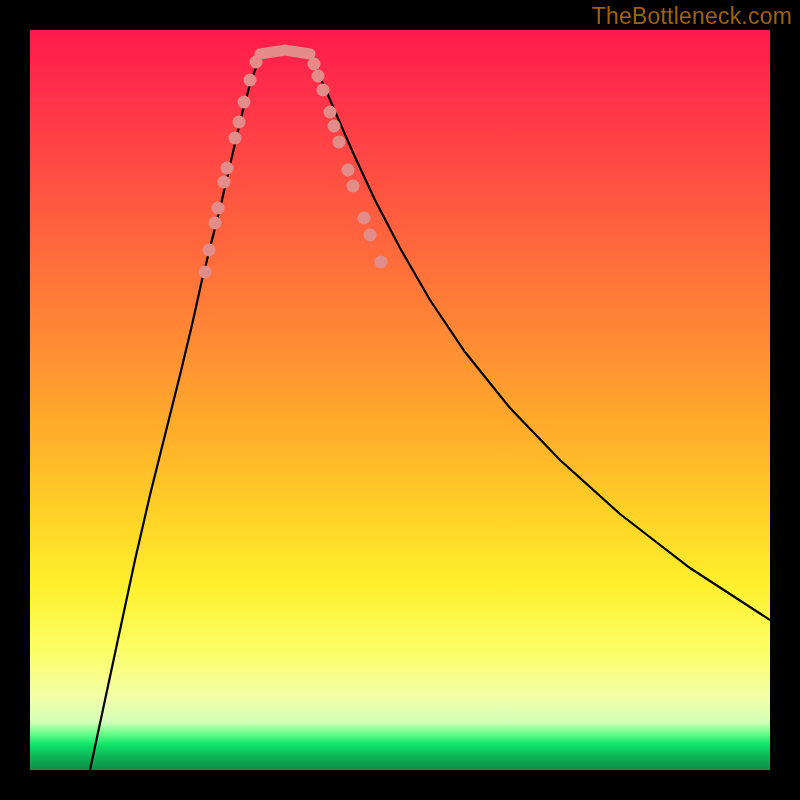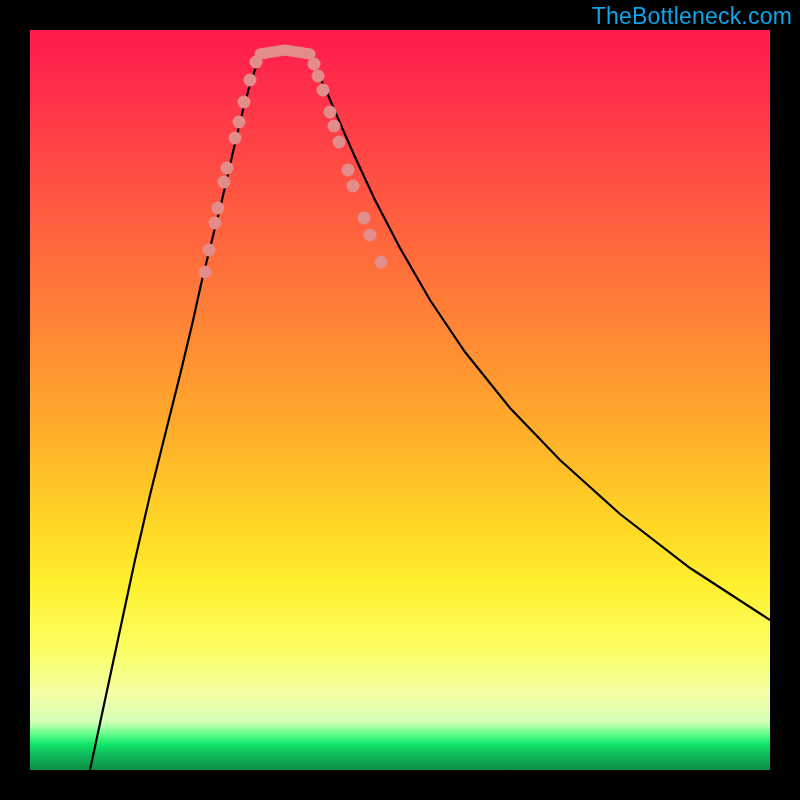--- a/index.html
+++ b/index.html
@@ -39,21 +39,21 @@
       #6dff8c 95%,
       #10e66a 96.5%,
       #0fb85a 98%,
       #0c8f45 100%
     );
   }
   .watermark {
     position: absolute;
     top: 3px;
     right: 8px;
-    color: #0ea5e9;
+    color: #a16207;
     font-size: 23px;
     letter-spacing: 0.2px;
     font-weight: 400;
     user-select: none;
   }
   svg.curve {
     position: absolute;
     inset: 0;
     width: 740px;
     height: 740px;

